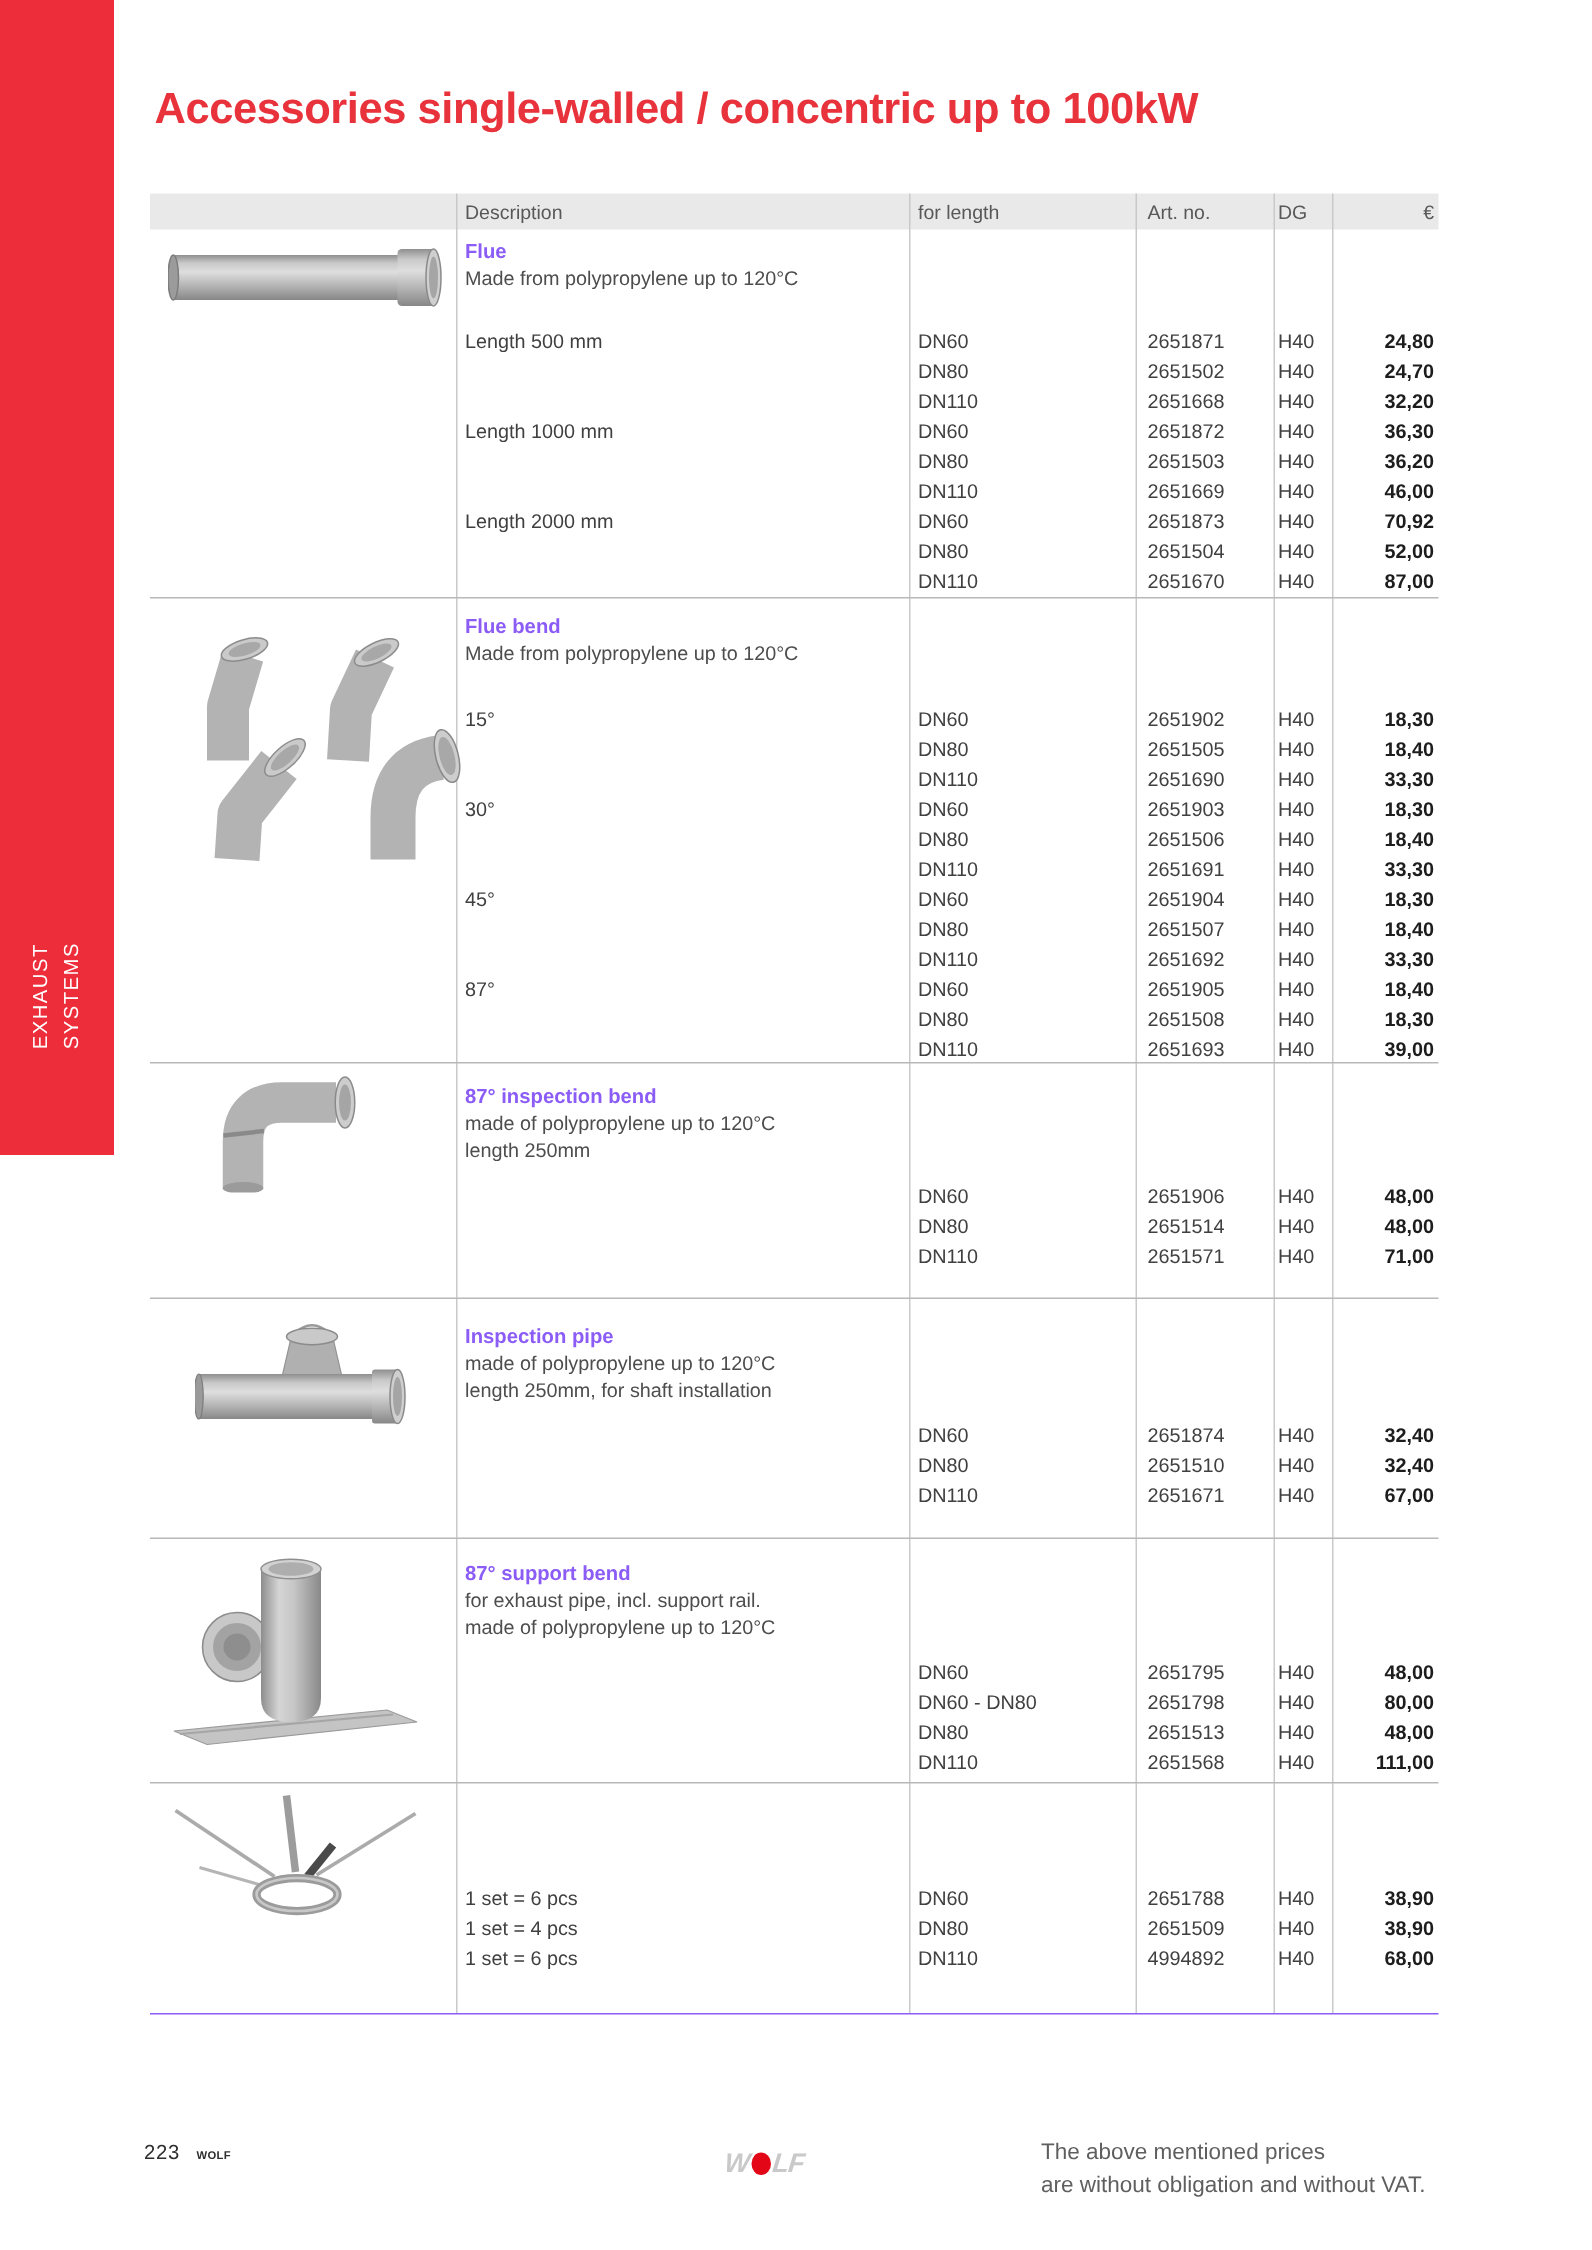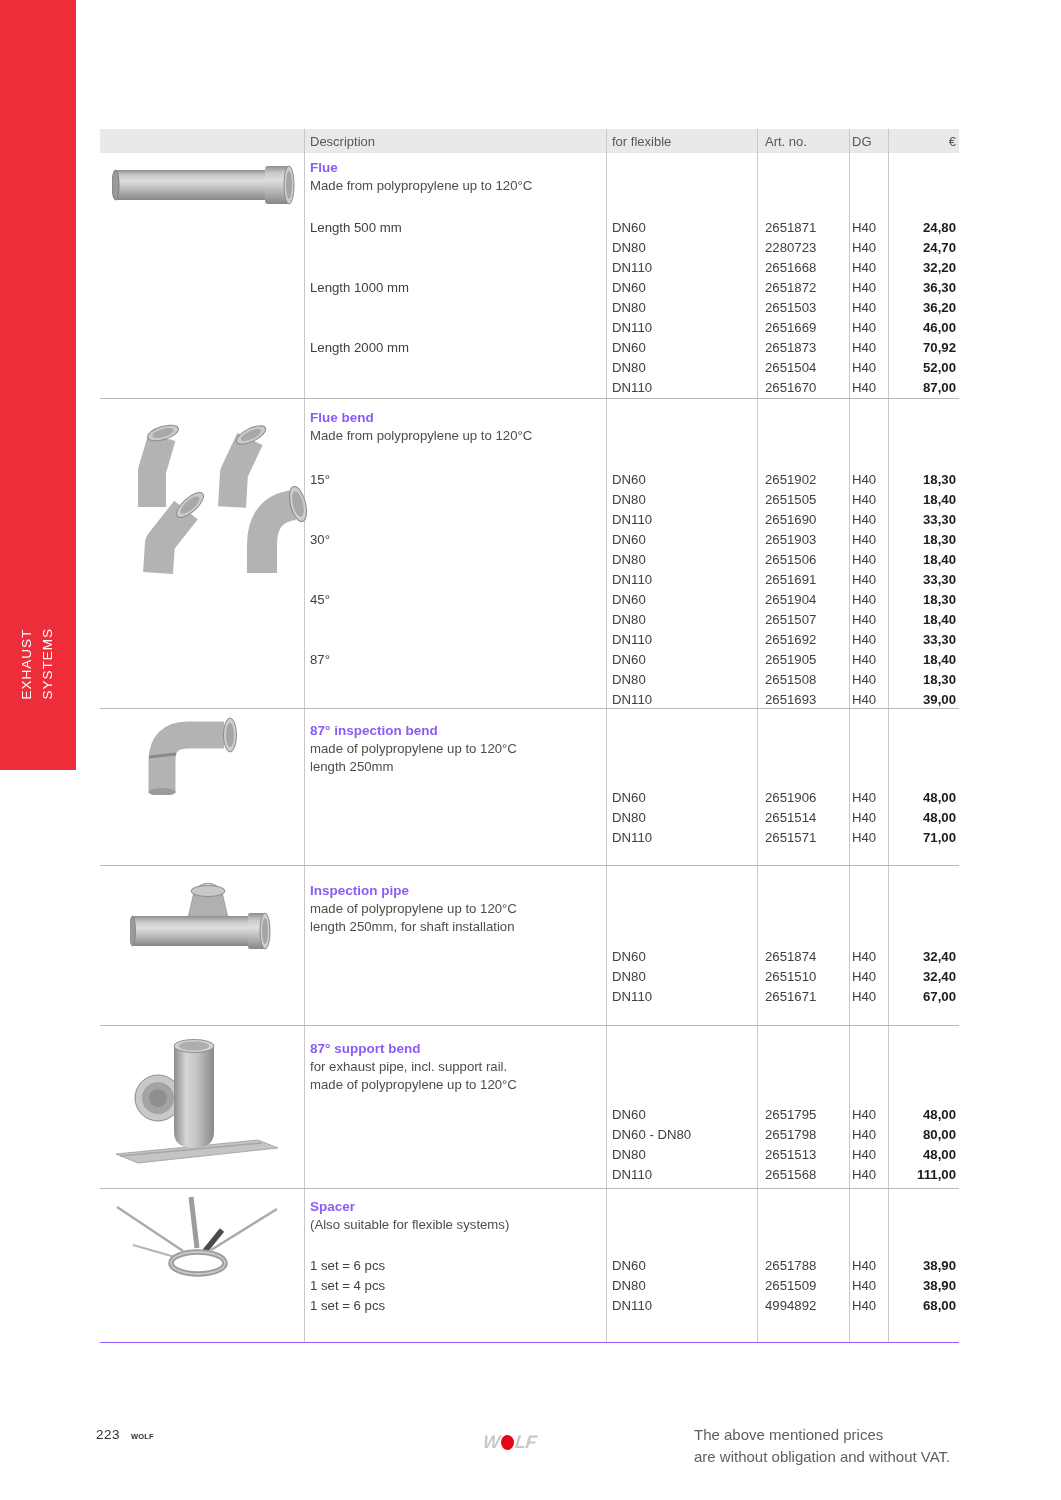--- a/index.html
+++ b/index.html
@@ -73,32 +73,33 @@
 
 <div class="page">
 
   <div class="sidebar">
     <div class="sidebar-text">
       <span>EXHAUST</span>
       <span>SYSTEMS</span>
     </div>
   </div>
 
+  <h1 class="page-title">Accessories single-walled / concentric up to 100kW</h1>
 
   <div class="table">
     <div class="vline vl1"></div>
     <div class="vline vl2"></div>
     <div class="vline vl3"></div>
     <div class="vline vl4"></div>
     <div class="vline vl5"></div>
 
     <div class="thead">
       <div class="h"></div>
       <div class="h">Description</div>
-      <div class="h">for flexible</div>
+      <div class="h">for length</div>
       <div class="h h-art">Art. no.</div>
       <div class="h h-dg">DG</div>
       <div class="h h-euro">€</div>
     </div>
 
     <section class="sec sec0">
       <div class="sec-img">
         <svg width="185" height="48" viewBox="0 0 185 48">
           <defs>
               <linearGradient id="gp0" x1="0" y1="0" x2="0" y2="1">
@@ -125,21 +126,21 @@
           <div class="row">
             <div class="cell cell-desc">Length 500 mm</div>
             <div class="cell cell-product">DN60</div>
             <div class="cell cell-art">2651871</div>
             <div class="cell cell-dg">H40</div>
             <div class="cell cell-price">24,80</div>
           </div>
           <div class="row">
             <div class="cell cell-desc"></div>
             <div class="cell cell-product">DN80</div>
-            <div class="cell cell-art">2280723</div>
+            <div class="cell cell-art">2651502</div>
             <div class="cell cell-dg">H40</div>
             <div class="cell cell-price">24,70</div>
           </div>
           <div class="row">
             <div class="cell cell-desc"></div>
             <div class="cell cell-product">DN110</div>
             <div class="cell cell-art">2651668</div>
             <div class="cell cell-dg">H40</div>
             <div class="cell cell-price">32,20</div>
           </div>
@@ -453,25 +454,20 @@
         <svg width="190" height="90" viewBox="0 0 190 90">
           <line x1="78" y1="58" x2="12" y2="14" stroke="#ababab" stroke-width="2.5"></line>
           <line x1="92" y1="55" x2="86" y2="4" stroke="#9c9c9c" stroke-width="5"></line>
           <line x1="106" y1="57" x2="172" y2="16" stroke="#ababab" stroke-width="2.5"></line>
           <line x1="70" y1="64" x2="28" y2="52" stroke="#b5b5b5" stroke-width="2"></line>
           <line x1="100" y1="58" x2="117" y2="37" stroke="#4a4a4a" stroke-width="5.5"></line>
           <ellipse cx="93" cy="70" rx="27" ry="11" fill="none" stroke="#9b9b9b" stroke-width="5.5"></ellipse>
           <ellipse cx="93" cy="70" rx="27" ry="11" fill="none" stroke="#c8c8c8" stroke-width="1.8"></ellipse>
         </svg>
       </div>
-      <div class="sec-head">
-        <div class="sec-title">Spacer</div>
-        <div class="sec-desc">(Also suitable for flexible systems)</div>
-
-      </div>
       <div class="rows">
           <div class="row">
             <div class="cell cell-desc">1 set = 6 pcs</div>
             <div class="cell cell-product">DN60</div>
             <div class="cell cell-art">2651788</div>
             <div class="cell cell-dg">H40</div>
             <div class="cell cell-price">38,90</div>
           </div>
           <div class="row">
             <div class="cell cell-desc">1 set = 4 pcs</div>

